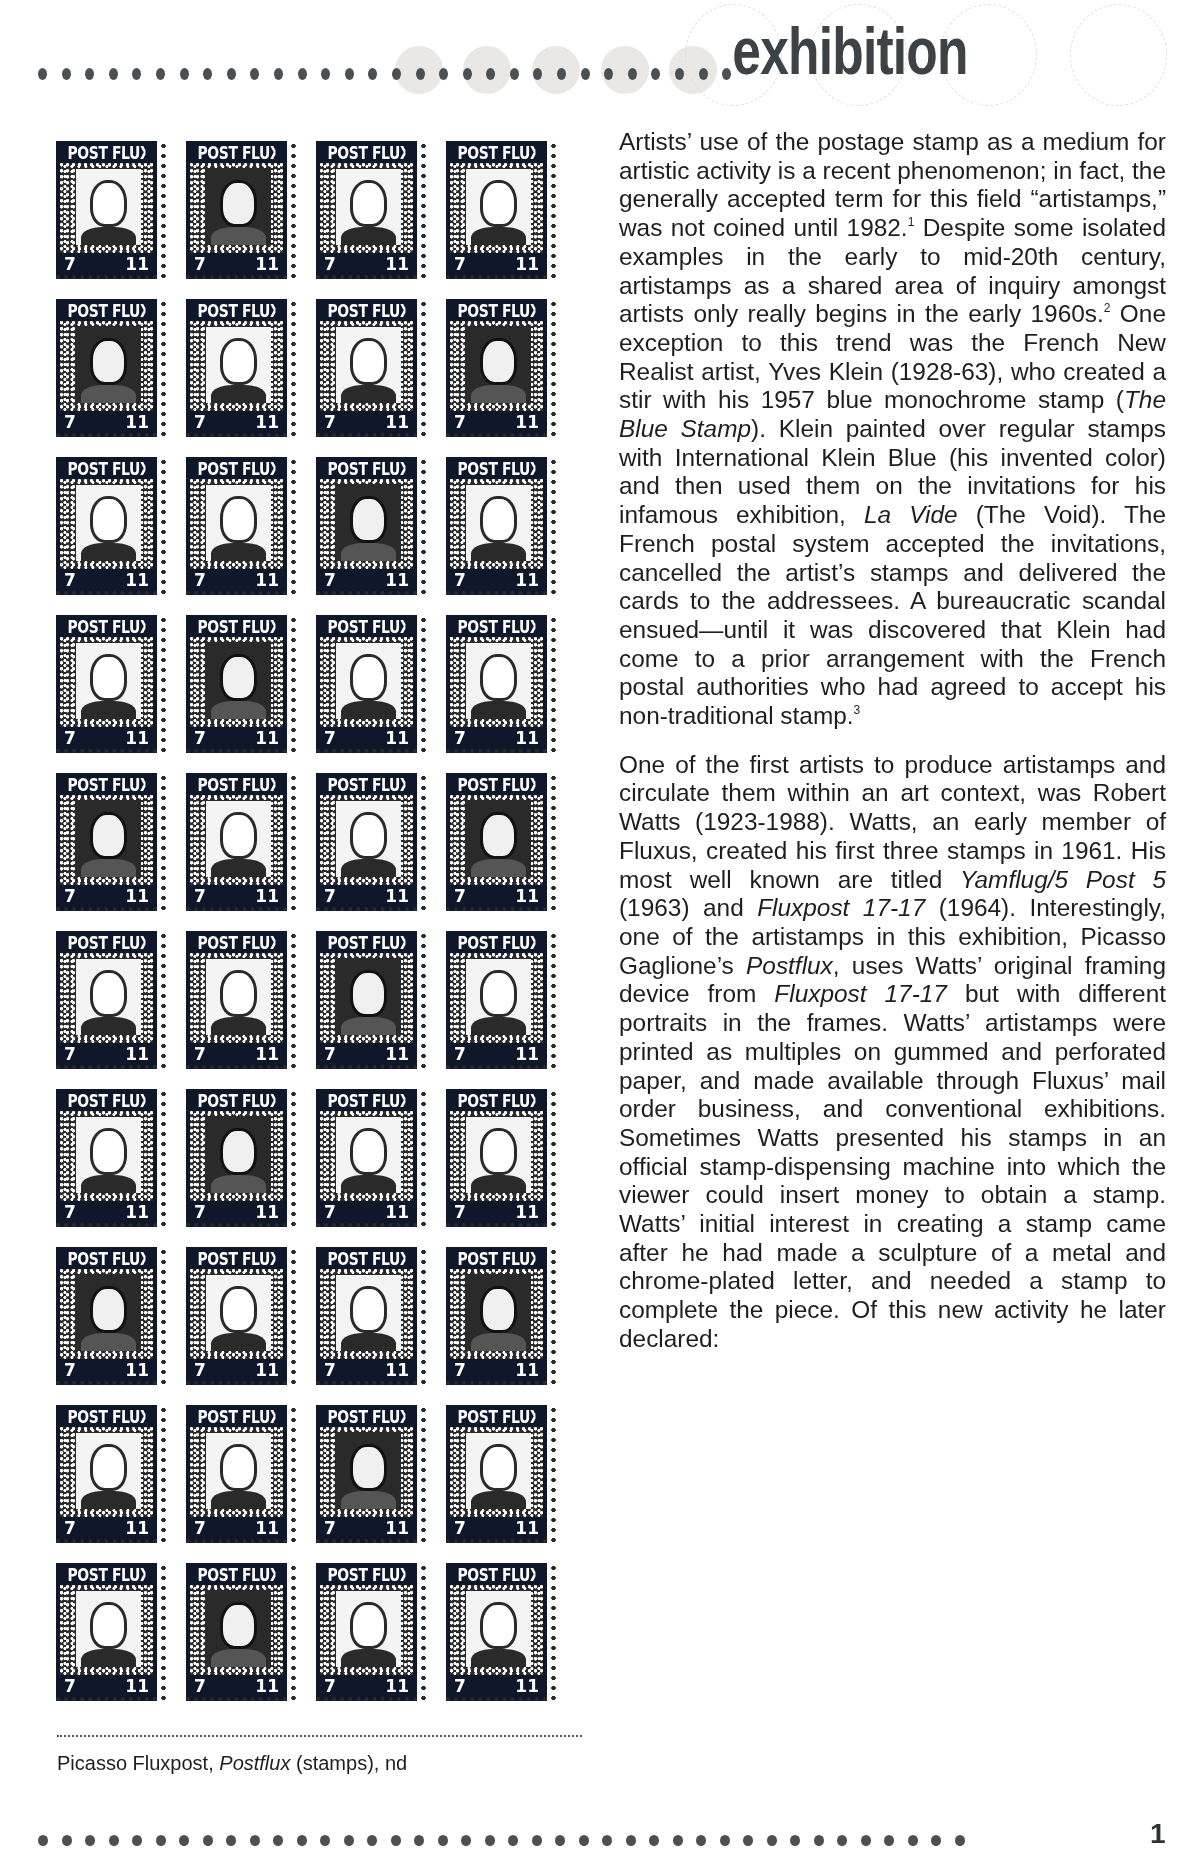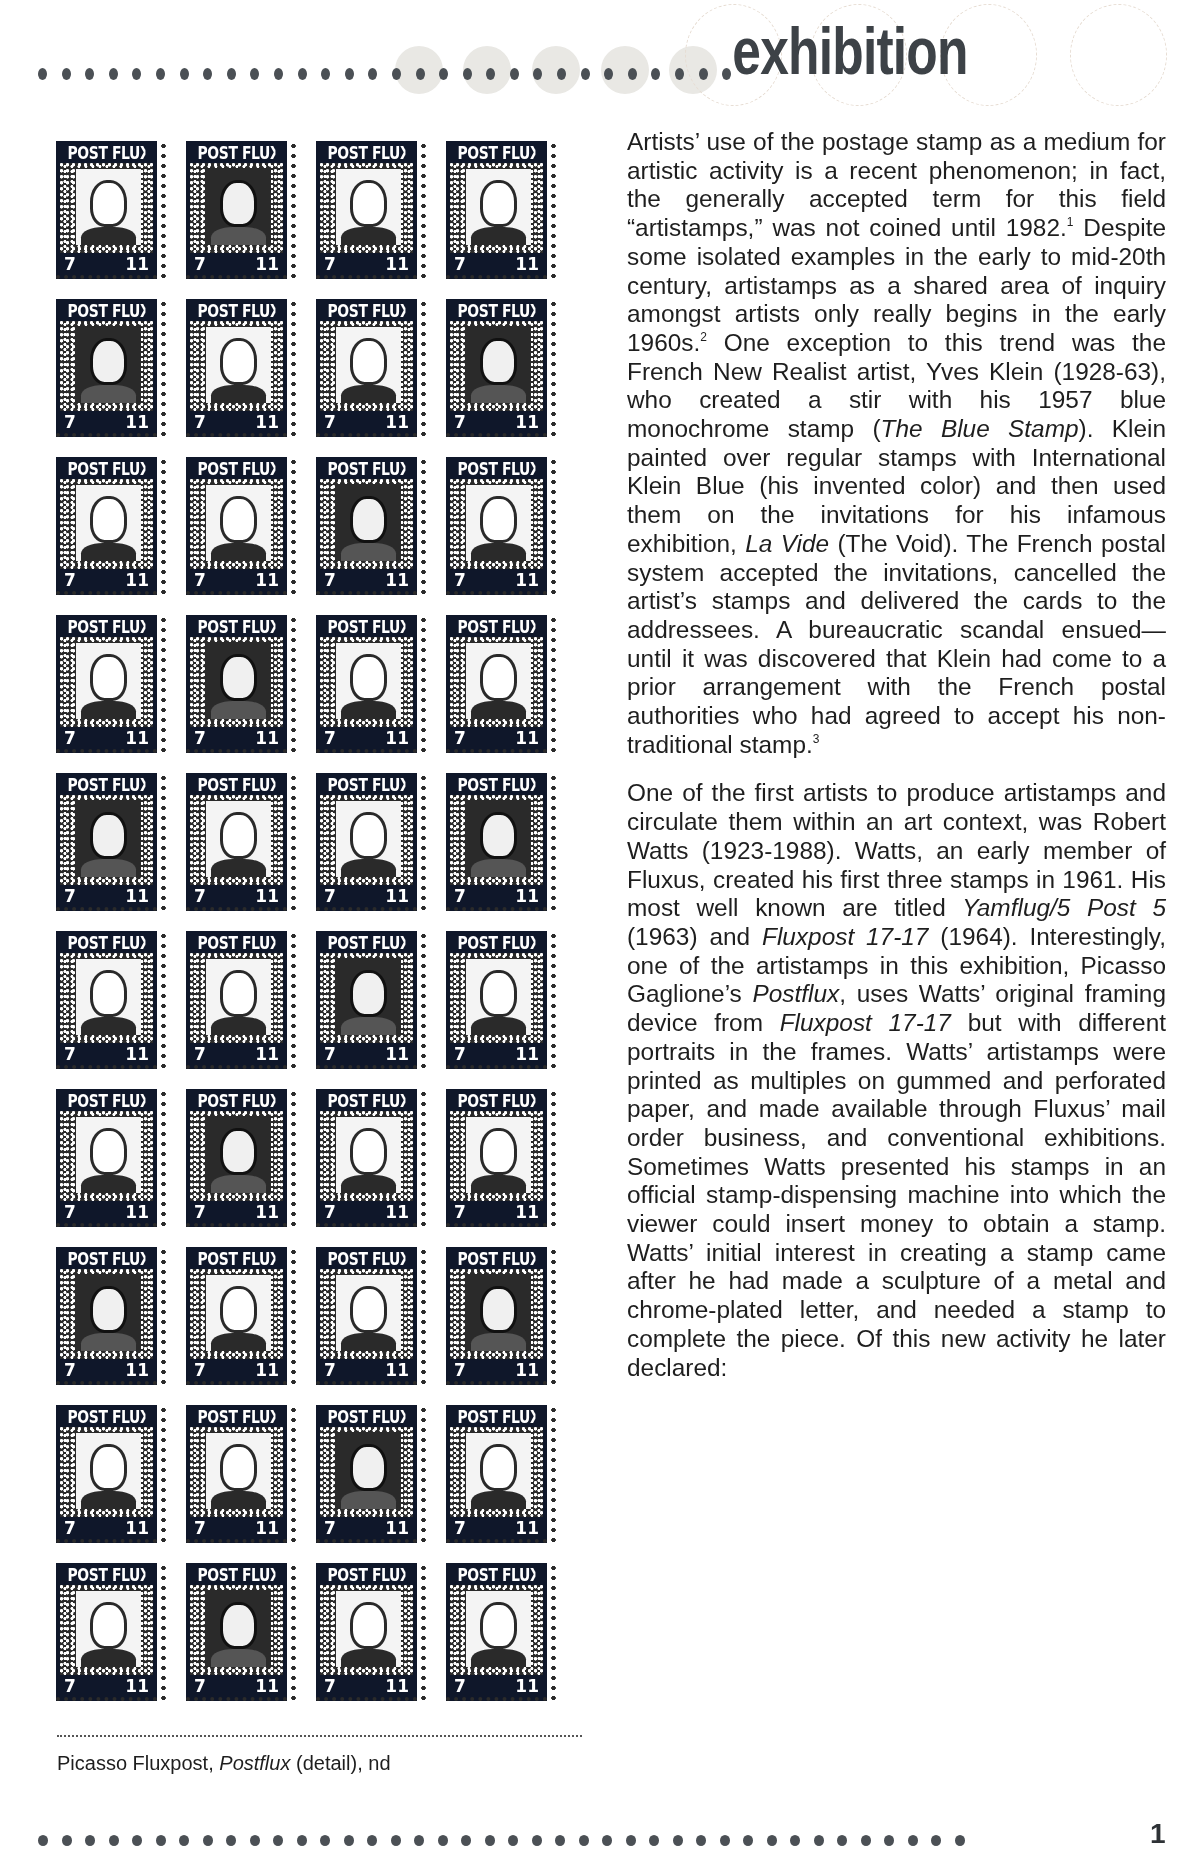--- a/index.html
+++ b/index.html
@@ -183,21 +183,21 @@
       top: 128px;
       width: 547px;
       font-family: "Liberation Sans", sans-serif;
       font-size: 24.4px;
       line-height: 28.7px;
       color: #1e1e1e;
       text-align: justify;
       letter-spacing: 0;
     }
     .article p {
-      margin: 0 0 20px 8px;
+      margin: 0 0 20px 0;
     }
     .article sup {
       font-size: 12px;
       line-height: 0;
       vertical-align: 10px;
     }
     .article em { font-style: italic; }
 
     
     .footer {
@@ -753,21 +753,21 @@
         <div class="stamp-head">POST FLUX</div>
         <div class="stamp-foot">
           <span>7</span>
           <span>11</span>
         </div>
       </div>
     </div>
 </div>
 
 <div class="caption-rule"></div>
-<div class="caption"><span>Picasso Fluxpost, </span><em>Postflux</em><span> (detail), nd</span></div>
+<div class="caption"><span>Picasso Fluxpost, </span><em>Postflux</em><span> (stamps), nd</span></div>
 
 <div class="article" id="article">
     <p><span>Artists’ use of the postage stamp as a medium for artistic activity is a recent phenomenon; in fact, the generally accepted term for this field “artistamps,” was not coined until 1982.</span><sup>1</sup><span>  Despite some isolated examples in the early to mid-20th century, artistamps as a shared area of inquiry amongst artists only really begins in the early 1960s.</span><sup>2</sup><span>  One exception to this trend was the French New Realist artist, Yves Klein (1928-63), who created a stir with his 1957 blue monochrome stamp (</span><em>The Blue Stamp</em><span>).  Klein painted over regular stamps with International Klein Blue (his invented color) and then used them on the invitations for his infamous exhibition, </span><em>La Vide</em><span> (The Void).  The French postal system accepted the invitations, cancelled the artist’s stamps and delivered the cards to the addressees. A bureaucratic scandal ensued—until it was discovered that Klein had come to a prior arrangement with the French postal authorities who had agreed to accept his non-traditional stamp.</span><sup>3</sup></p>
     <p><span>One of the first artists to produce artistamps and circulate them within an art context, was Robert Watts (1923-1988).  Watts, an early member of Fluxus, created his first three stamps in 1961.  His most well known are titled </span><em>Yamflug/5 Post 5</em><span> (1963) and </span><em>Fluxpost 17-17</em><span> (1964).  Interestingly, one of the artistamps in this exhibition, Picasso Gaglione’s </span><em>Postflux</em><span>, uses Watts’ original framing device from </span><em>Fluxpost 17-17</em><span> but with different portraits in the frames. Watts’ artistamps were printed as multiples on gummed and perforated paper, and made available through Fluxus’ mail order business, and conventional exhibitions. Sometimes Watts presented his stamps in an official stamp-dispensing machine into which the viewer could insert money to obtain a stamp.  Watts’ initial interest in creating a stamp came after he had made a sculpture of a metal and chrome-plated letter, and needed a stamp to complete the piece.  Of this new activity he later declared:</span></p>
   </div>
 
 <div class="footer">
   <div class="dot-row" id="footer-dots">
       <span class="dot"></span>
       <span class="dot"></span>

